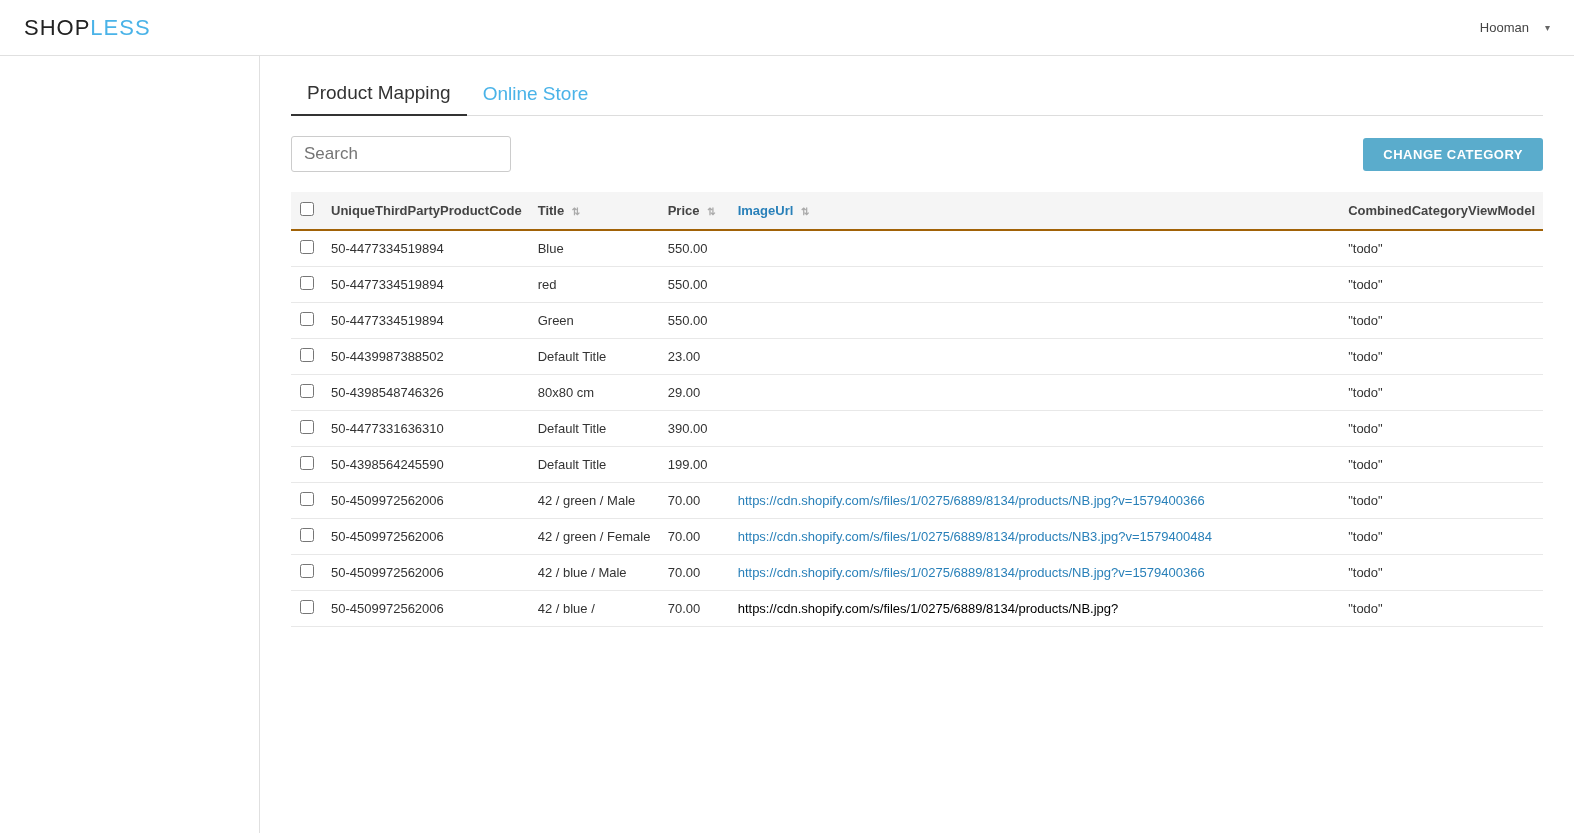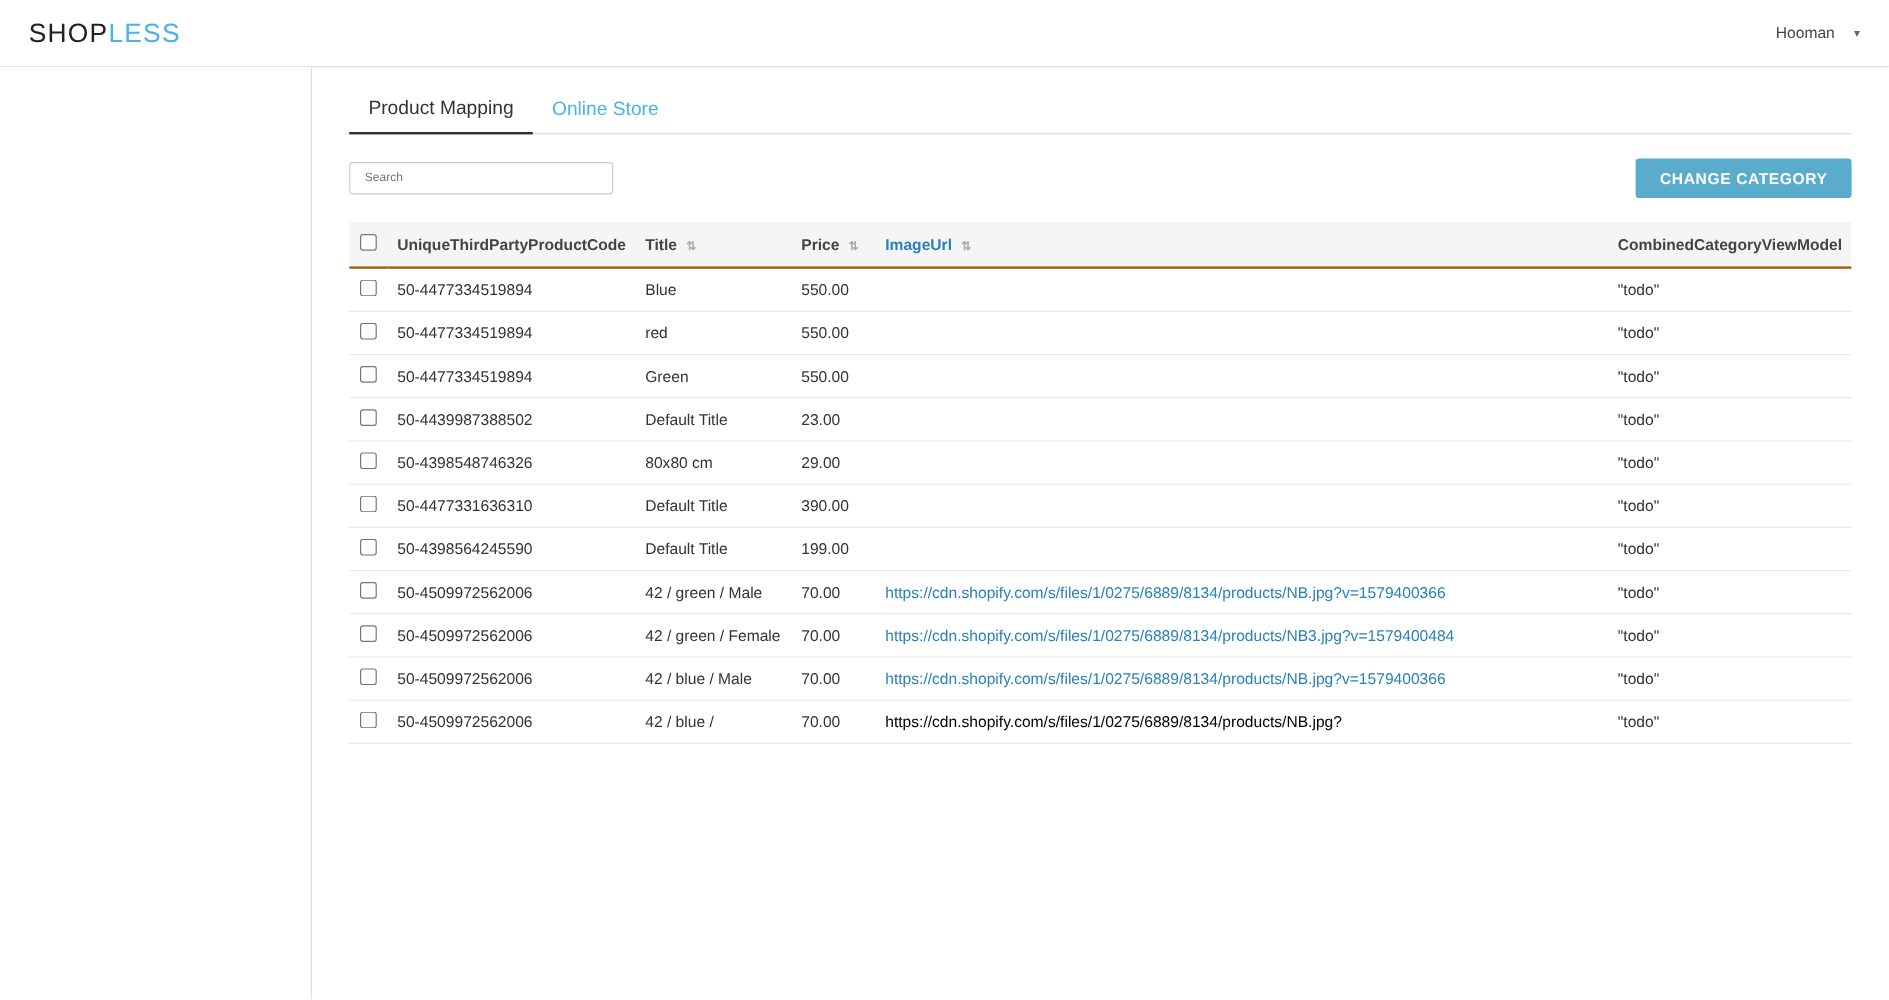--- a/index.html
+++ b/index.html
@@ -41,21 +41,21 @@
 
     
     .tabs {
       display: flex;
       border-bottom: 1px solid #ddd;
       margin-top: 16px;
     }
     .tab {
       padding: 10px 16px;
       cursor: pointer;
-      font-size: 16px;
+      font-size: 19px;
       color: #4ab3e8;
       border: none;
       background: none;
       position: relative;
     }
     .tab.active {
       color: #333;
       border-bottom: 2px solid #333;
       margin-bottom: -1px;
     }
@@ -64,21 +64,21 @@
     .toolbar {
       display: flex;
       align-items: center;
       justify-content: space-between;
       margin: 20px 0;
     }
     .search-input {
       padding: 7px 12px;
       border: 1px solid #ccc;
       border-radius: 3px;
-      font-size: 10px;
+      font-size: 17px;
       width: 220px;
       color: #999;
       outline: none;
     }
 
     .change-category-btn {
       padding: 9px 20px;
       background: #5aaccc;
       color: #fff;
       border: none;

